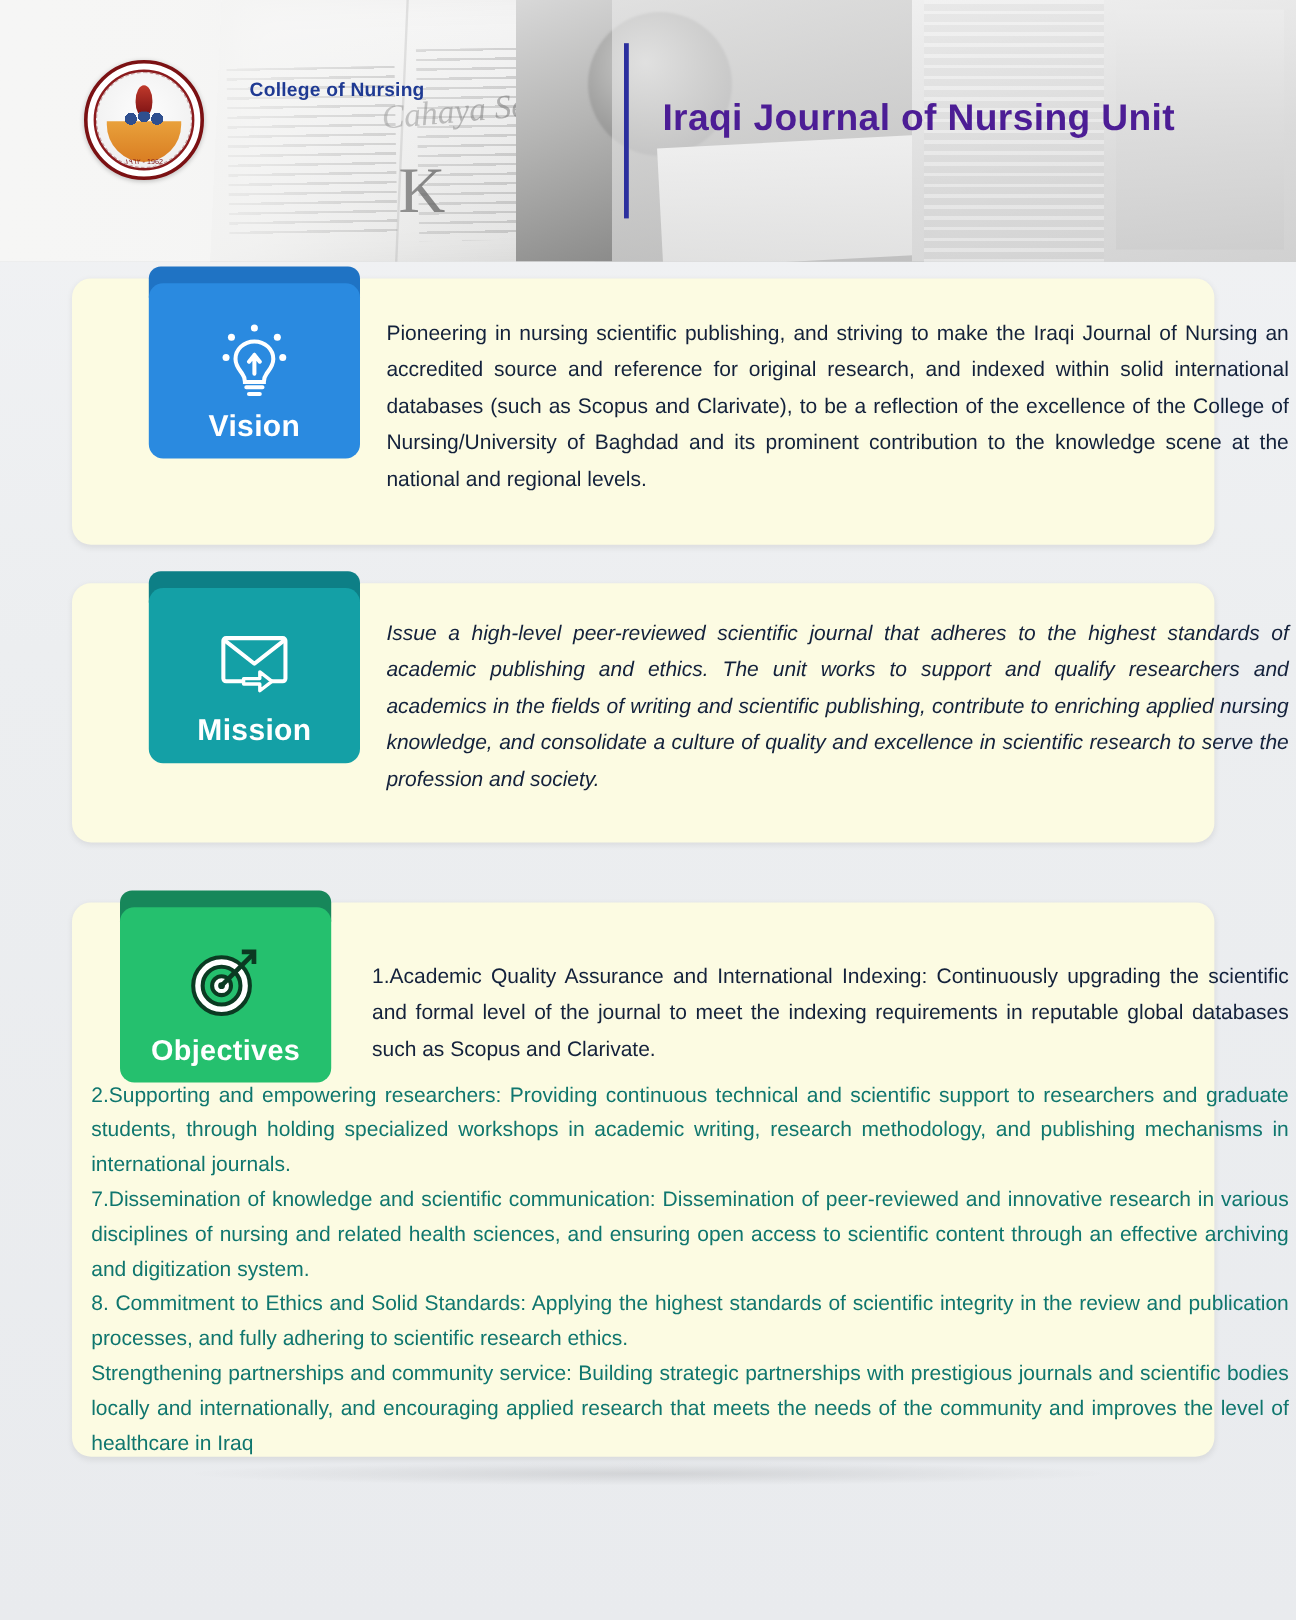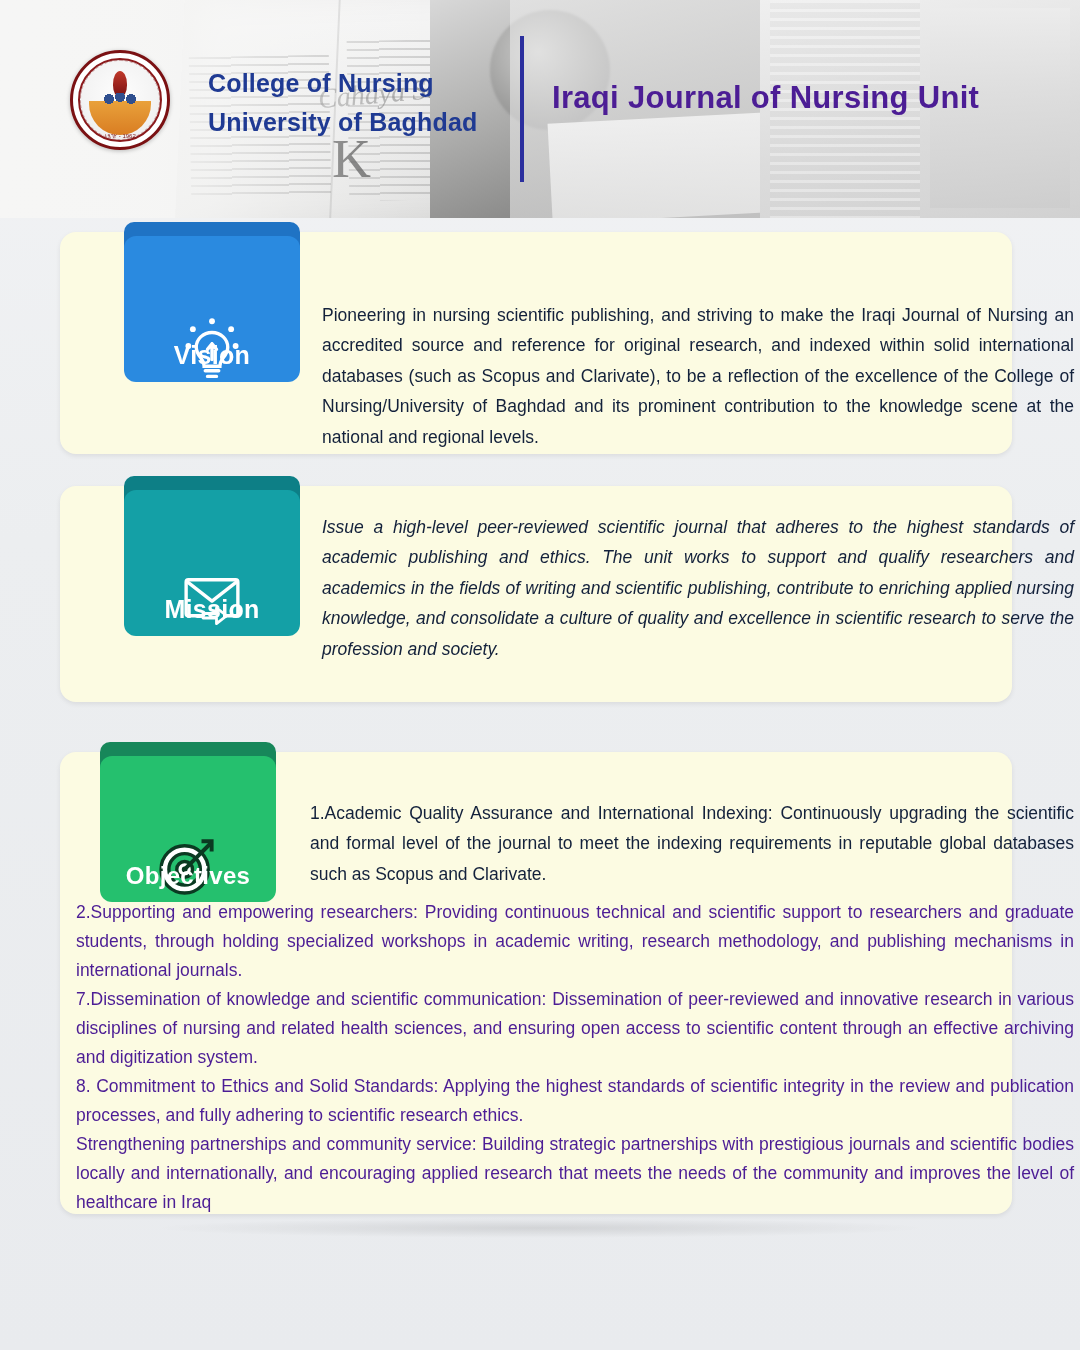--- a/index.html
+++ b/index.html
@@ -149,21 +149,21 @@
   }
   .logo-ring-text {
     position:absolute; inset:7px;
     border-radius:50%;
     border:1px dashed rgba(123,17,19,.35);
   }
 
   .college-title {
     position:absolute; left:208px; top:64px; width:300px;
     color:#1f3a93;
-    font-size:25px; font-weight:bold; line-height:1.55;
+    font-size:16px; font-weight:bold; line-height:1.55;
     letter-spacing:.2px;
   }
   .college-title span { display:block; }
 
   .hdr-divider {
     position:absolute; left:520px; top:36px;
     width:4px; height:146px;
     background:#2b2f9e;
   }
   .journal-title {
@@ -191,21 +191,21 @@
   }
   .tab-top {
     position:absolute; left:0; top:-14px;
     width:176px; height:26px;
     border-radius: 10px 10px 0 0;
   }
   .tab-body {
     position:relative;
     width:176px; height:146px;
     border-radius: 12px;
-    display:flex; flex-direction:column; align-items:center; justify-content:flex-end;
+    display:flex; flex-direction:column; align-items:center; justify-content:flex-start;
     padding-top:16px;
   }
   .tab-label {
     position:absolute; bottom:12px; left:0; right:0;
     font-size:25px; font-weight:bold; letter-spacing:.3px;
   }
 
   .vision .tab  { left:64px; top:4px; }
   .vision .tab-top  { background:#1f73c4; }
   .vision .tab-body { background:#2a8ae0; }
@@ -223,27 +223,27 @@
   .icon-wrap svg { width:100%; height:100%; }
 
   .body-text {
     position:absolute;
     color:#13213b;
     font-size:17.5px;
     line-height:1.74;
     text-align:justify;
     text-justify: inter-word;
   }
-  .vision .body-text  { left:262px; top:30px;  width:752px;margin-top:38px; }
+  .vision .body-text  { left:262px; top:30px;  width:752px; }
   .mission .body-text { left:262px; top:26px;  width:752px;font-style:italic; }
   .objectives .body-text-1 { left:250px; top:46px; width:764px; position:absolute;
     color:#13213b; font-size:17.5px; line-height:1.74; text-align:justify; }
   .objectives .body-text-rest {
     position:absolute; left:16px; top:146px; width:998px;
-    color:#4c1d95; font-size:17.5px; line-height:1.66; text-align:justify;
+    color:#0f766e; font-size:17.5px; line-height:1.66; text-align:justify;
   }
   .objectives .body-text-rest p { margin-bottom:0; }
 
   .bottom-shadow {
     position:absolute; left:150px; top:1218px; width:780px; height:20px;
     background: radial-gradient(ellipse at center, rgba(0,0,0,.10) 0%, rgba(0,0,0,0) 70%);
   }
 </style>
 </head>
 <body>
@@ -269,21 +269,20 @@
       <div class="logo-inner"></div>
       <div class="logo-ring-text"></div>
       <div class="logo-arc"></div>
       <div class="logo-flame"></div>
       <div class="logo-people"></div>
       <div class="logo-year">١٩٦٢ - 1962</div>
     </div>
 
     <div class="college-title">
       <span>College of Nursing</span>
-      <span>University of Baghdad</span>
     </div>
 
     <div class="hdr-divider"></div>
     <div class="journal-title">Iraqi Journal of Nursing Unit</div>
   </div>
 
   <div class="card vision">
     <div class="tab">
       <div class="tab-top"></div>
       <div class="tab-body">

